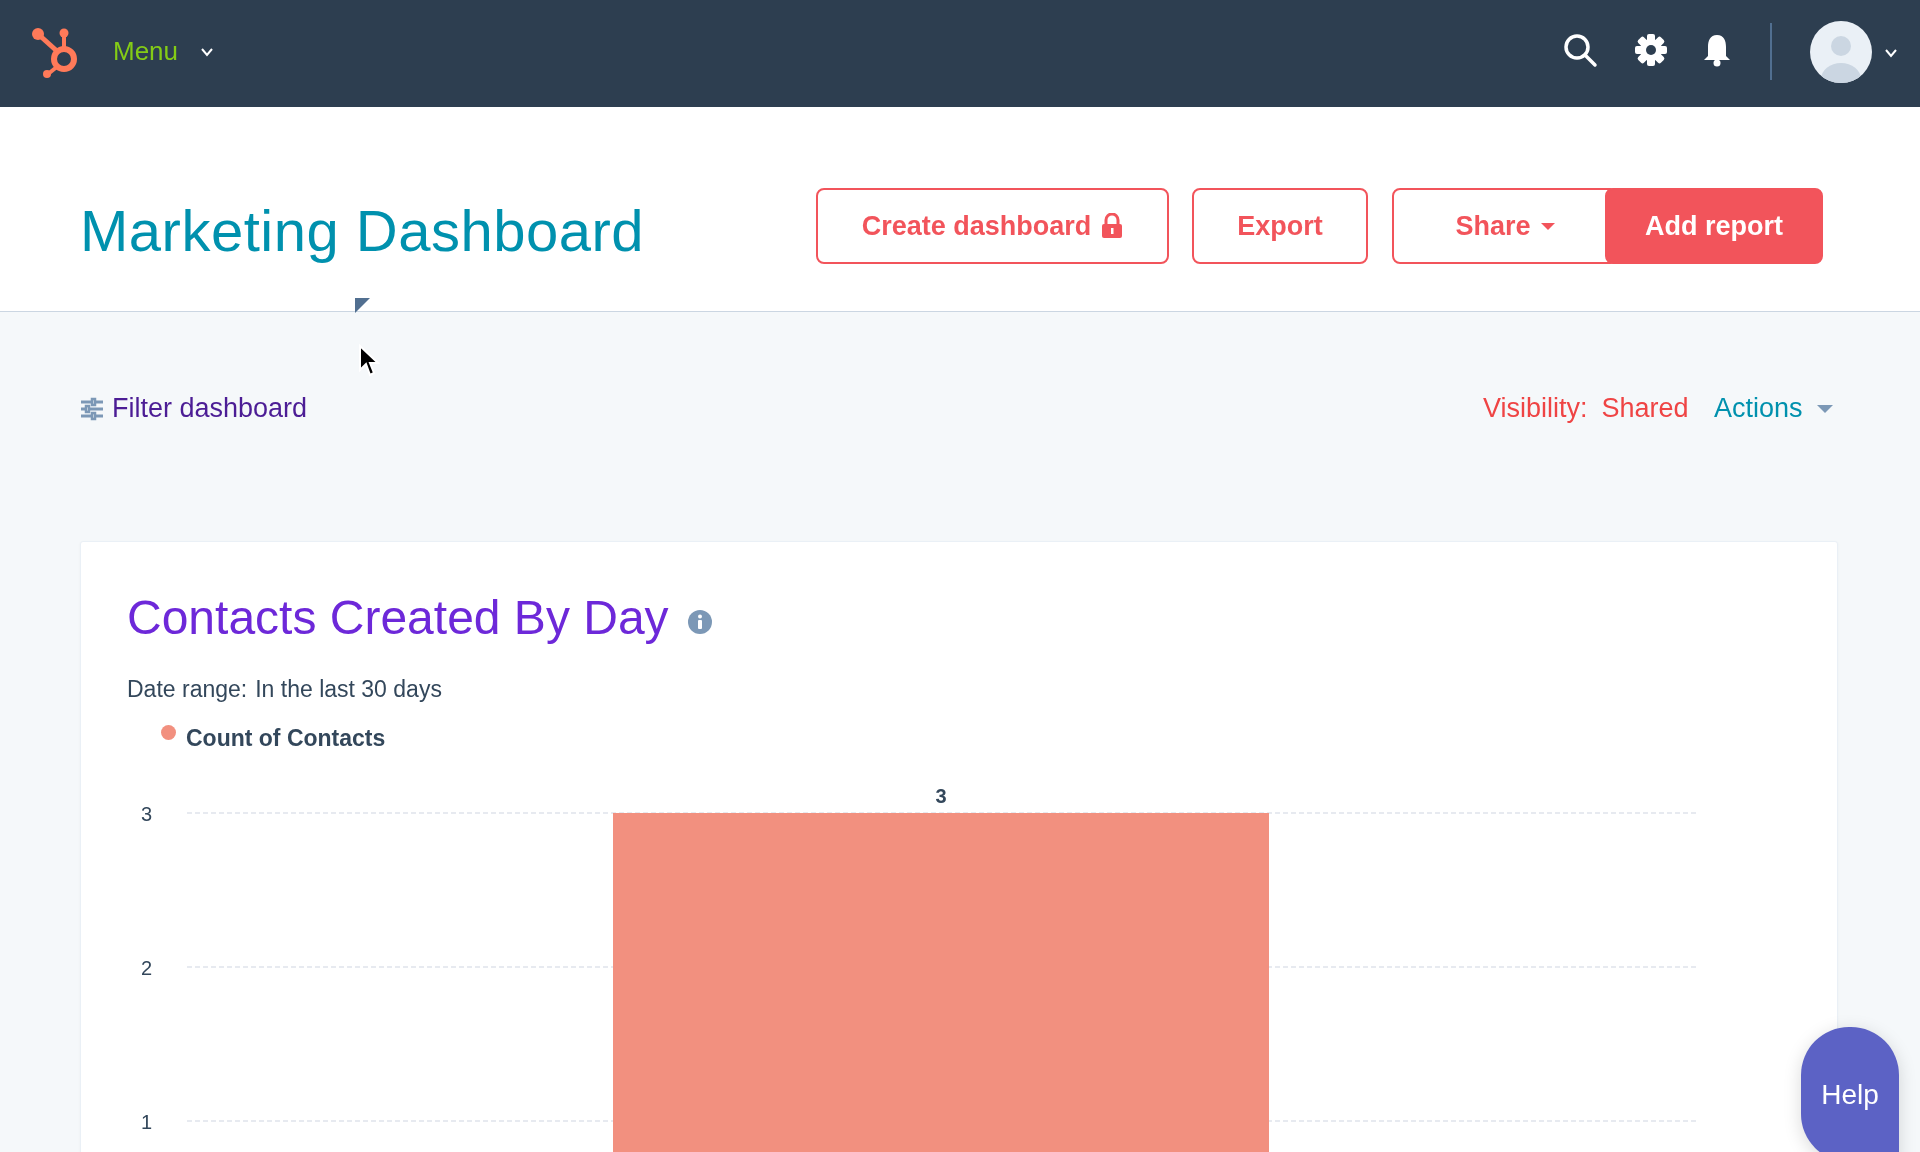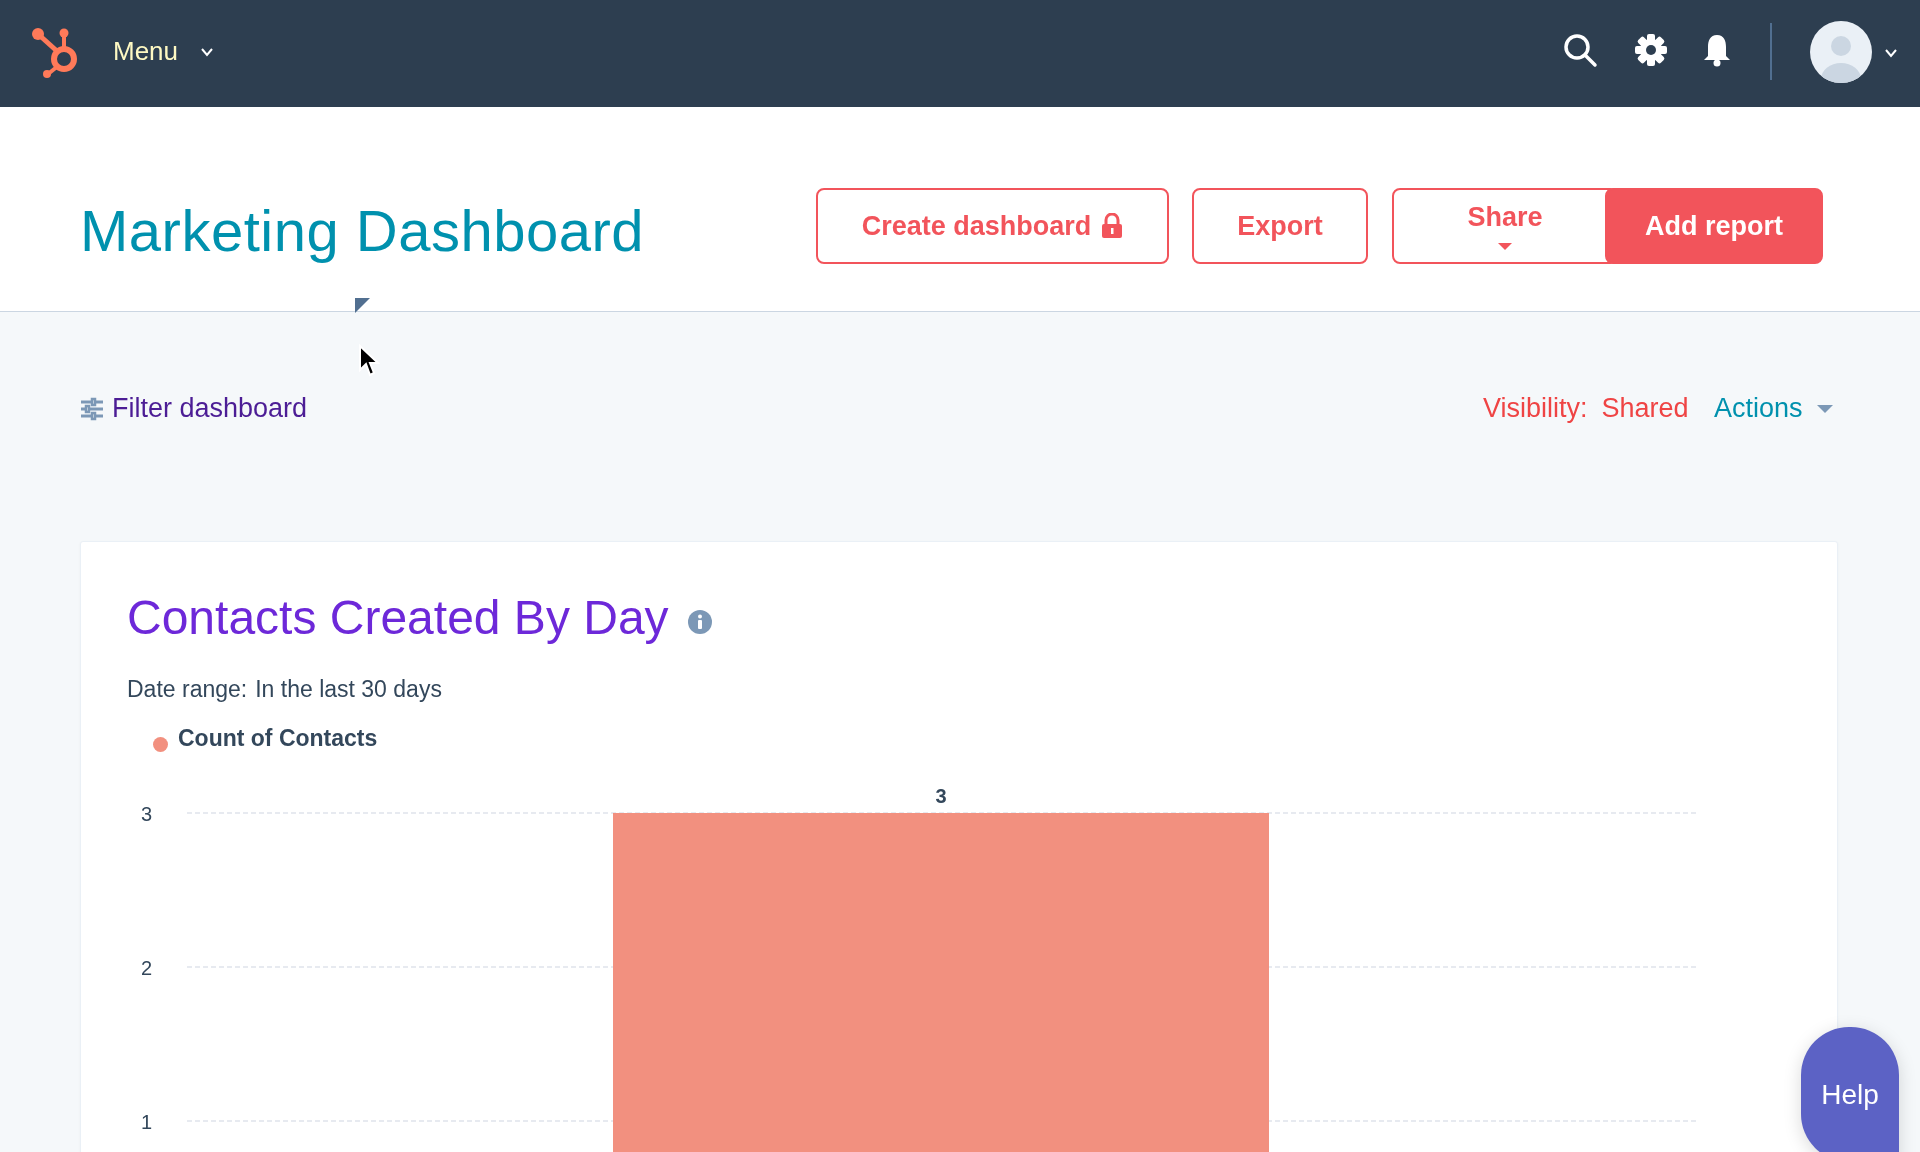--- a/index.html
+++ b/index.html
@@ -2,21 +2,21 @@
 <html><head>
 <meta charset="utf-8">
 <style>
   * { box-sizing: border-box; margin: 0; padding: 0; }
   html, body { width: 1920px; height: 1152px; overflow: hidden; }
   body { background: #f5f8fa; font-family: "Liberation Sans", "DejaVu Sans", sans-serif; color: #33475b; position: relative; }
 
   
   .topnav { position: absolute; left: 0; top: 0; width: 1920px; height: 107px; background: #2d3e50; }
   .logo { position: absolute; left: 28px; top: 24px; width: 56px; height: 56px; }
-  .menu { position: absolute; left: 113px; top: 36px; color: #fef9c3; font-size: 26px; display: flex; align-items: center; gap: 22px; cursor: pointer; }
+  .menu { position: absolute; left: 113px; top: 36px; color: #84cc16; font-size: 26px; display: flex; align-items: center; gap: 22px; cursor: pointer; }
   .menu .chev { width: 14px; height: 14px; }
   .nav-icon { position: absolute; top: 30px; width: 40px; height: 40px; display: flex; align-items: center; justify-content: center; cursor: pointer; }
   .nav-divider { position: absolute; left: 1770px; top: 23px; width: 2px; height: 57px; background: #516f90; }
   .avatar { position: absolute; left: 1810px; top: 21px; width: 62px; height: 62px; border-radius: 50%; background: #eaf0f6; overflow: hidden; cursor: pointer; }
   .avatar-chev { position: absolute; left: 1884px; top: 46px; width: 14px; height: 14px; cursor: pointer; }
 
   
   .header { position: absolute; left: 0; top: 107px; width: 1920px; height: 205px; background: #fff; border-bottom: 1px solid #cbd6e2; }
   .dash-title { position: absolute; left: 80px; top: 90px; font-size: 58px; color: #0091ae; font-weight: 400; letter-spacing: 0.5px; display: flex; align-items: center; gap: 28px; cursor: pointer; flex-direction: column; }
   .dash-title .caret { width: 0; height: 0; border-left: 15px solid transticket; border-right: 15px solid transparent; border-top: 15px solid #516f90; margin-top: 6px; border-left-color: transparent; }
@@ -29,21 +29,21 @@
   .filter { position: absolute; left: 80px; top: 393px; display: flex; align-items: center; gap: 8px; color: #4c1d95; font-size: 27px; cursor: pointer; }
   .visibility { position: absolute; left: 1441px; top: 393px; font-size: 27px; color: #ef4444; display: flex; gap: 14px; margin-left: 42px; }
   .actions { position: absolute; left: 1714px; top: 393px; font-size: 27px; color: #0091ae; display: flex; align-items: center; gap: 14px; cursor: pointer; }
   .actions .tri { width: 0; height: 0; border-left: 8px solid transparent; border-right: 8px solid transparent; border-top: 8px solid #7c98b6; }
 
   
   .card { position: absolute; left: 80px; top: 541px; width: 1758px; height: 700px; background: #fff; border: 1px solid #eaf0f6; border-radius: 3px; box-shadow: 0 1px 3px rgba(0,0,0,0.04); }
   .card-title { position: absolute; left: 46px; top: 48px; font-size: 48px; color: #6d28d9; font-weight: 400; display: flex; align-items: center; gap: 18px; }
   .info-icon { width: 26px; height: 26px; margin-top: 8px; cursor: pointer; }
   .date-range { position: absolute; left: 46px; top: 134px; font-size: 23px; color: #33475b; display: flex; gap: 8px; }
-  .legend { position: absolute; left: 72px; top: 183px; display: flex; align-items: flex-end; gap: 10px; font-size: 23px; font-weight: 700; color: #33475b; cursor: pointer; }
+  .legend { position: absolute; left: 80px; top: 183px; display: flex; align-items: flex-start; gap: 10px; font-size: 23px; font-weight: 700; color: #33475b; cursor: pointer; }
   .legend-dot { width: 15px; height: 15px; border-radius: 50%; }
   .chart-svg { position: absolute; left: 0; top: 0; }
 
   
   .help { position: absolute; left: 1801px; top: 1027px; width: 98px; height: 135px; background: #5c62c5; color: #fff; font-size: 28px; border-radius: 48px 48px 0 48px; display: flex; align-items: center; justify-content: center; box-shadow: 0 4px 18px rgba(0,0,0,0.15); cursor: pointer; }
 
   .cursor { position: absolute; left: 358px; top: 344px; width: 22px; height: 34px; }
 </style>
 </head>
 <body>
@@ -110,21 +110,21 @@
     <span>Create dashboard</span>
     <svg class="lock" viewBox="0 0 22 26">
         <path d="M5 11 V7 a6 6 0 0 1 12 0 V11" fill="none" stroke="#f2545b" stroke-width="3"></path>
         <rect x="1" y="11" width="20" height="14" rx="2" fill="#f2545b"></rect>
         <rect x="10" y="15" width="2.5" height="6" fill="#fff"></rect>
       </svg>
   </div>
   <div class="btn" style="left:1192px; width:176px;">
     <span>Export</span>
   </div>
-  <div class="btn" style="left:1392px; width:226px;flex-direction:column;">
+  <div class="btn" style="left:1392px; width:226px;">
     <span>Share</span>
     <span class="tri"></span>
   </div>
   <div class="btn primary" style="left:1605px; width:218px;">
     <span>Add report</span>
   </div>
 </div>
 
 <div class="filter">
   <svg width="24" height="24" viewBox="0 0 24 24">

